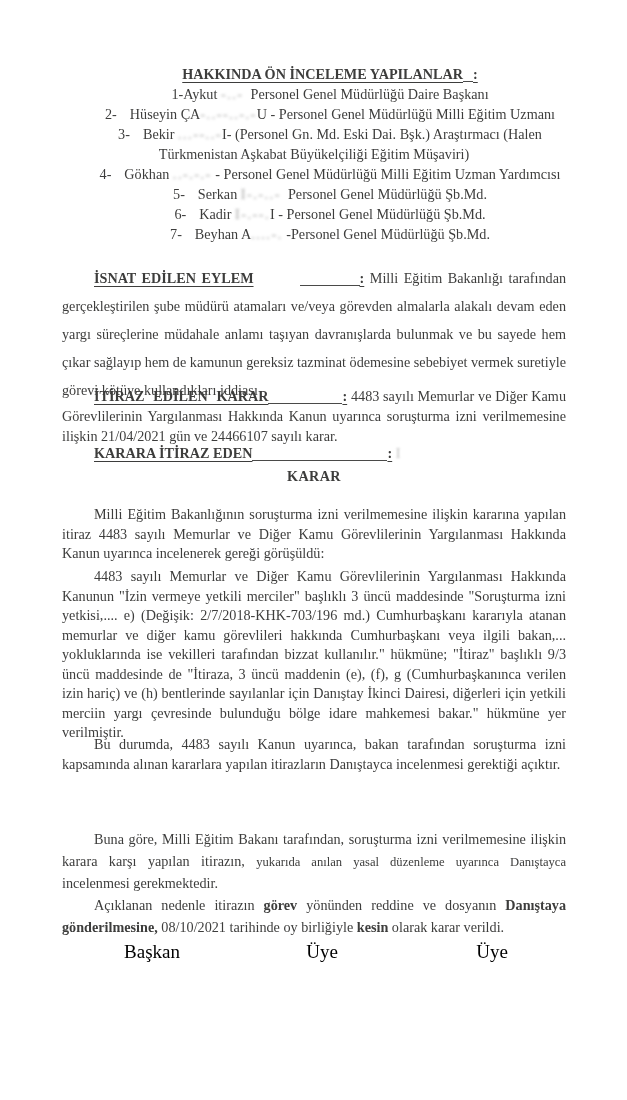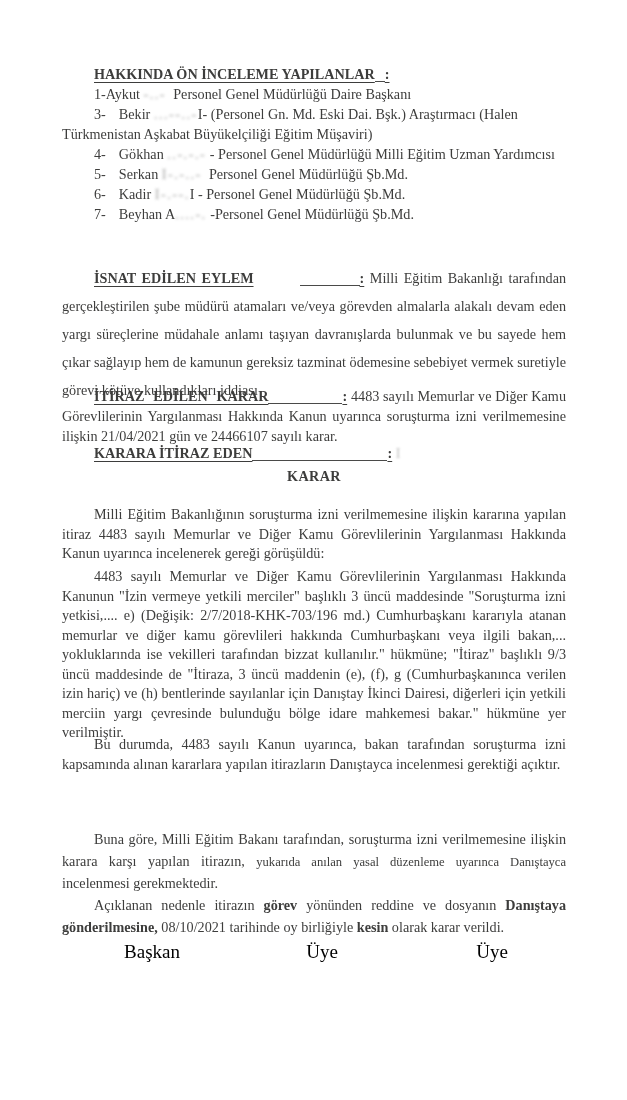--- a/index.html
+++ b/index.html
@@ -20,34 +20,35 @@
   .blank{display:inline-block;height:12px;margin-bottom:-3px;border-bottom:1px solid #4a4a49;}
   .sp{display:inline-block;height:1px;}
   .tab{display:inline-block;height:1px;}
   .redact{filter:blur(1.6px);opacity:.55;letter-spacing:1.5px;color:#5a5a58;}
   .redact-light{filter:blur(1.1px);opacity:.4;color:#6a6a68;}
   .lh205 p, p.lh205{line-height:28px;}
   .lh195 p, p.lh195{line-height:19.5px;}
   .lh215 p, p.lh215{line-height:21.5px;}
   .karar-head{text-align:center;text-indent:0;font-weight:bold;letter-spacing:.4px;}
   .alt{font-size:12.6px;}
-  .entries p{text-align:left;}
+  .entries p{text-align:center;}
   .signs span{position:absolute;width:110px;text-align:center;font-size:19px;color:#000000;}
 </style>
 </head>
 <body>
 
 <div class="page">
   <div class="doc">
 
     <div class="blk entries" style="top:64px">
       <p><span class="b u">HAKKINDA ÖN İNCELEME YAPILANLAR</span><span class="blank" style="width:10px"></span><span class="b u">:</span></p>
 
       <p><span>1-</span><span>Aykut</span> <span class="redact">-..-</span>&nbsp; <span>Personel Genel Müdürlüğü Daire Başkanı</span></p>
 
+      <p><span>2-</span><span class="tab" style="width:13px"></span><span>Hüseyin ÇA</span><span class="redact">-..--..-.-</span><span>U - Personel Genel Müdürlüğü Milli Eğitim Uzmanı</span></p>
 
       <p><span>3-</span><span class="tab" style="width:13px"></span><span>Bekir</span> <span class="redact">...--..-</span><span>I- (Personel Gn. Md. Eski Dai. Bşk.) Araştırmacı (Halen Türkmenistan Aşkabat Büyükelçiliği Eğitim Müşaviri)</span></p>
 
       <p><span>4-</span><span class="tab" style="width:13px"></span><span>Gökhan</span> <span class="redact">..-.-.-</span> <span>- Personel Genel Müdürlüğü Milli Eğitim Uzman Yardımcısı</span></p>
 
       <p><span>5-</span><span class="tab" style="width:13px"></span><span>Serkan</span> <span class="redact">I-.-..-</span>&nbsp; <span>Personel Genel Müdürlüğü Şb.Md.</span></p>
 
       <p><span>6-</span><span class="tab" style="width:13px"></span><span>Kadir</span> <span class="redact">I-.--.</span><span>I - Personel Genel Müdürlüğü Şb.Md.</span></p>
 
       <p><span>7-</span><span class="tab" style="width:13px"></span><span>Beyhan A</span><span class="redact">....-.</span> <span>-Personel Genel Müdürlüğü Şb.Md.</span></p>

